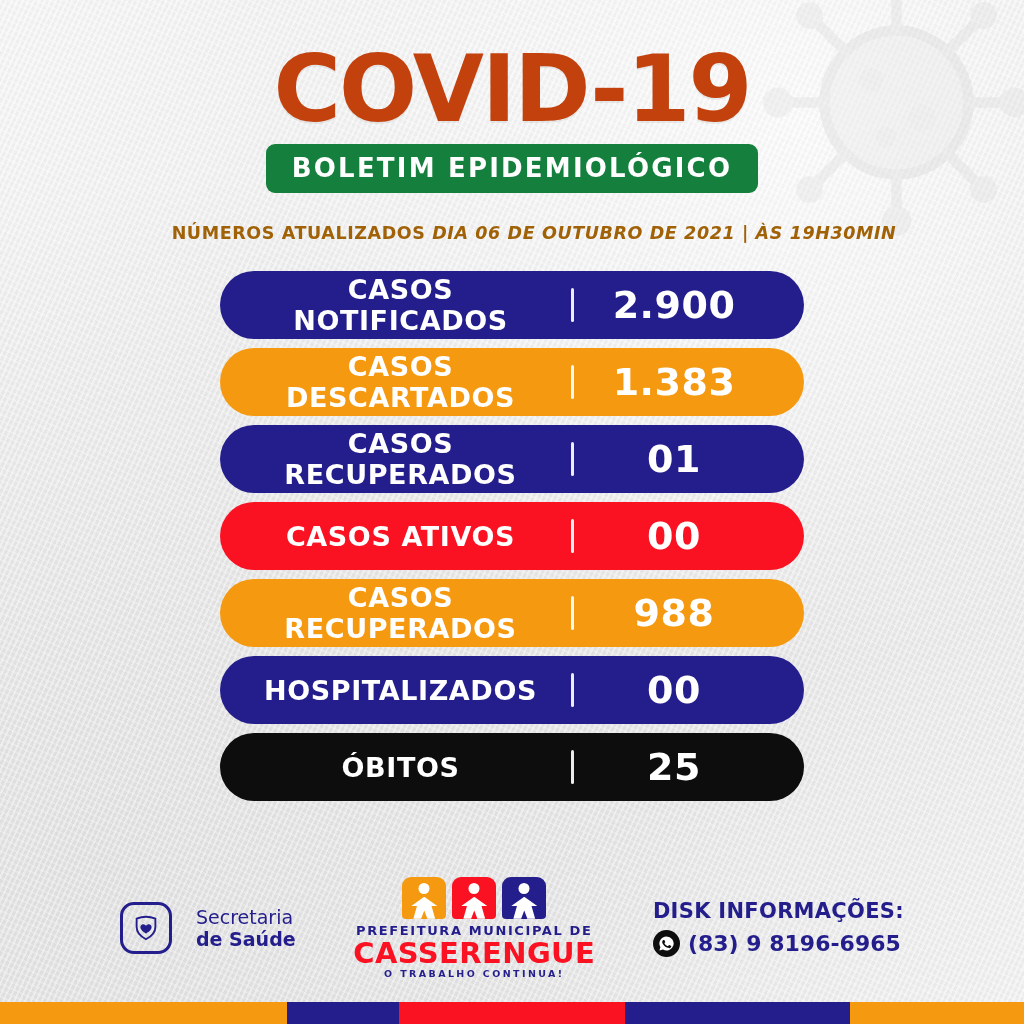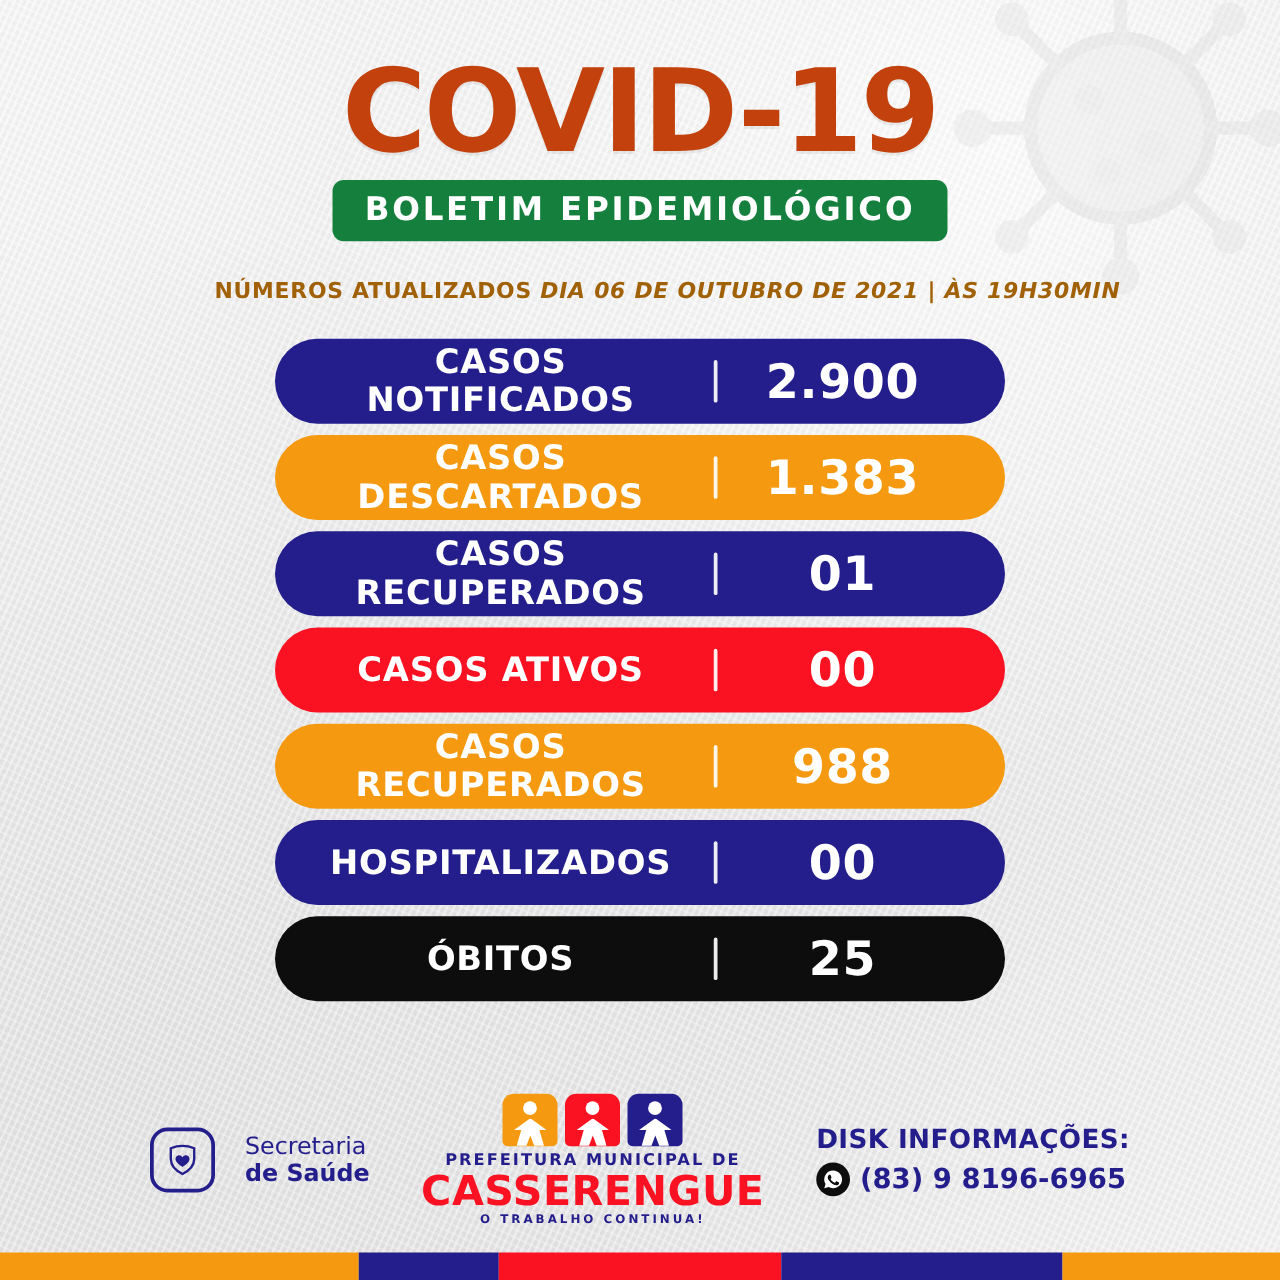--- a/index.html
+++ b/index.html
@@ -170,21 +170,21 @@
     transform: translateX(-50%);
     width: 26px; height: 22px;
     background: #ffffff;
     clip-path: polygon(50% 0%, 100% 42%, 78% 42%, 92% 100%, 62% 100%, 50% 62%, 38% 100%, 8% 100%, 22% 42%, 0% 42%);
   }
   .pref .l1 {
     font-size: 13px; font-weight: 700; color: #241e8c;
     letter-spacing: 1.6px; font-family: "DejaVu Sans", sans-serif;
   }
   .pref .l2 {
-    font-size: 33px; font-weight: 900; color: #fa1122;
+    font-size: 29px; font-weight: 900; color: #fa1122;
     letter-spacing: 0.4px; line-height: 1.05;
     font-family: "DejaVu Sans", sans-serif;
   }
   .pref .l3 {
     font-size: 9.5px; font-weight: 700; color: #241e8c;
     letter-spacing: 2.4px; font-family: "DejaVu Sans", sans-serif;
   }
 
   .disk { text-align: left; }
   .disk .l1 {

